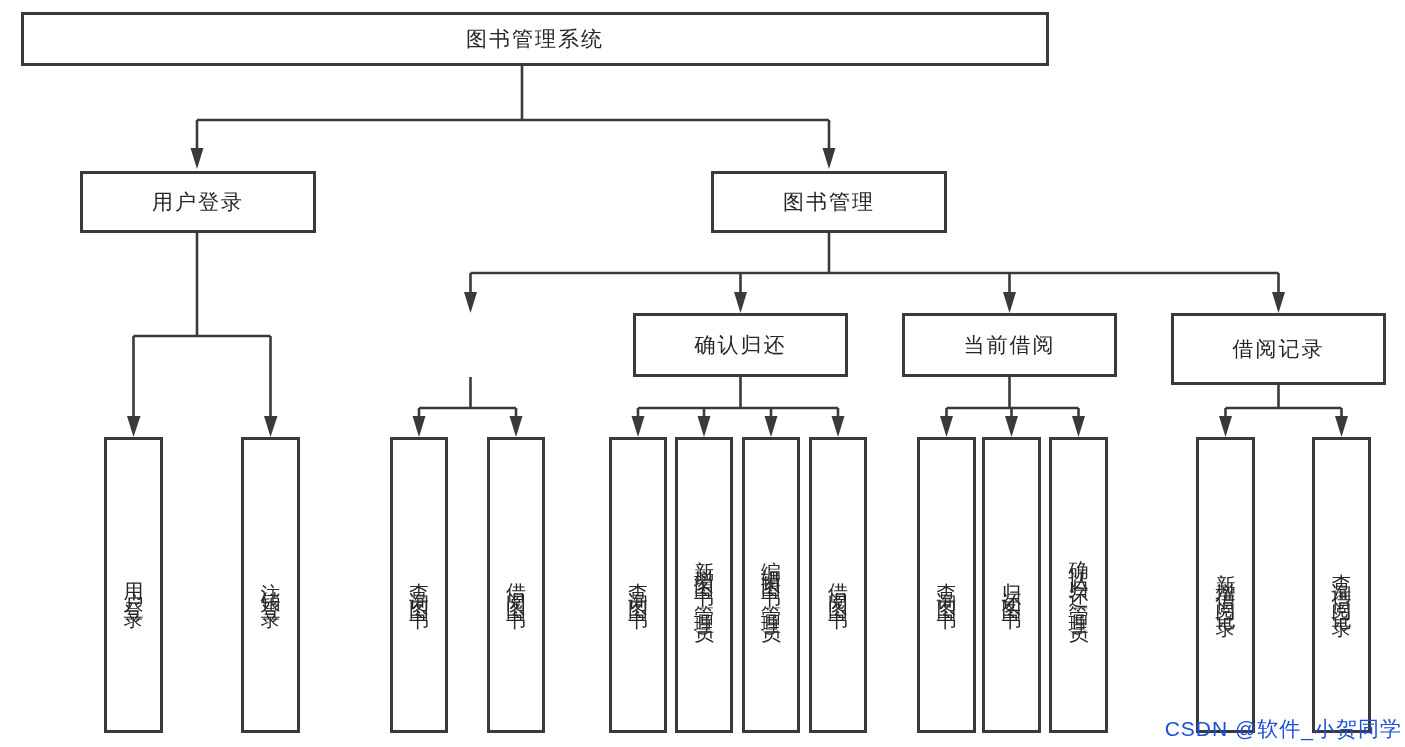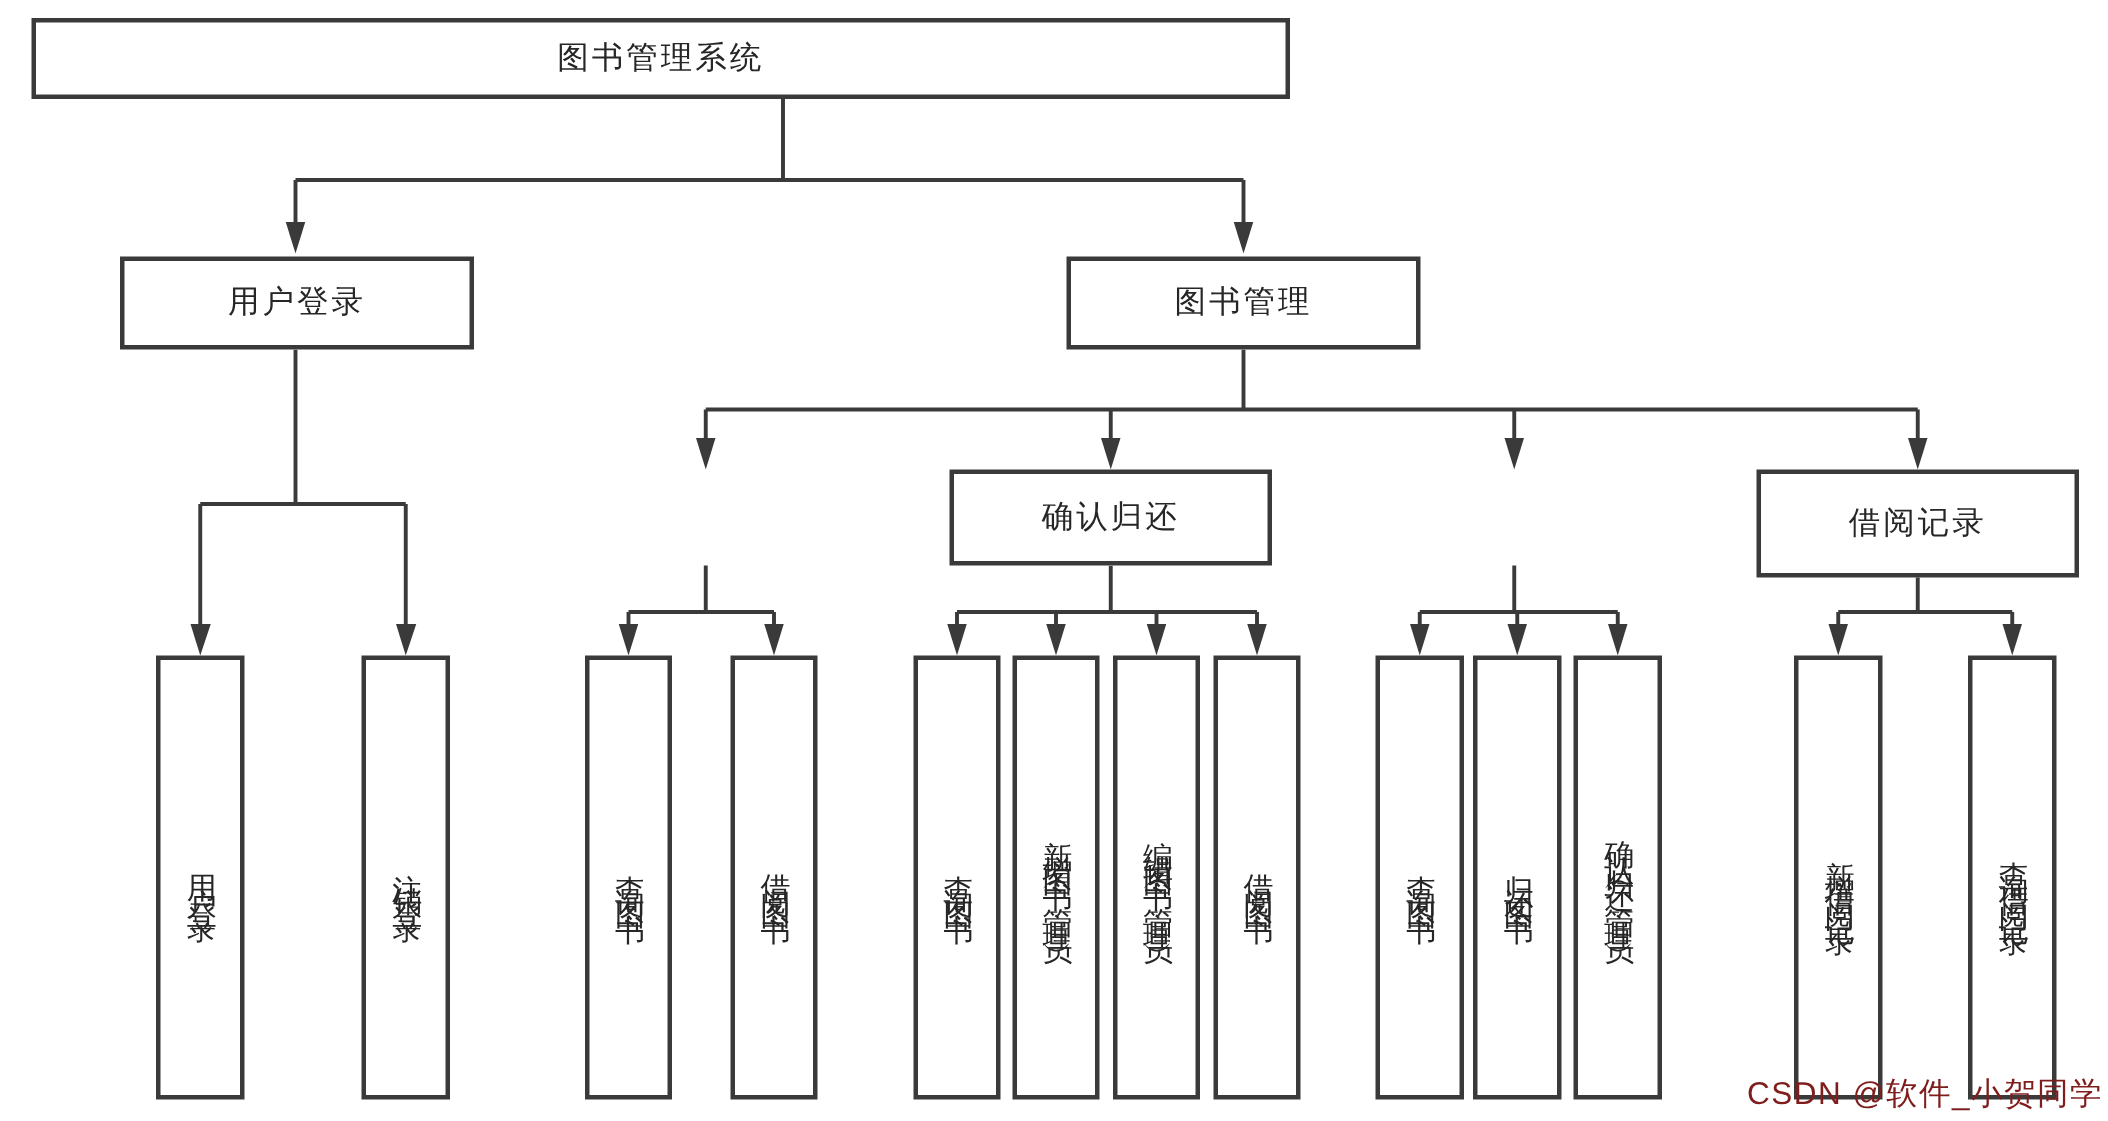--- a/index.html
+++ b/index.html
@@ -11,21 +11,21 @@
   .box{
     position:absolute;box-sizing:border-box;border:3px solid #3a3a3a;background:#ffffff;
     display:flex;align-items:center;justify-content:center;
   }
   .h-box span{font-size:21px;letter-spacing:2px;line-height:1.2;white-space:nowrap;}
   .v-box span{
     writing-mode:vertical-rl;text-orientation:mixed;
     font-size:20px;letter-spacing:9px;line-height:1.15;
   }
   .watermark{
-    position:absolute;right:3px;bottom:4px;font-size:21px;color:#7f1d1d;
+    position:absolute;right:3px;bottom:4px;font-size:21px;color:#1d4ed8;
     letter-spacing:1px;white-space:nowrap;
   }
 </style>
 </head>
 <body>
 
 <div class="canvas">
 
   <svg class="wires" viewBox="0 0 1405 747" xmlns="http://www.w3.org/2000/svg">
     <g stroke="#3a3a3a" stroke-width="2.6" fill="none">
@@ -53,33 +53,36 @@
       <polygon points="764.5,416 777.5,416 771,437"></polygon>
       <polygon points="831.5,416 844.5,416 838,437"></polygon>
       <polygon points="940,416 953,416 946.5,437"></polygon>
       <polygon points="1005,416 1018,416 1011.5,437"></polygon>
       <polygon points="1072,416 1085,416 1078.5,437"></polygon>
       <polygon points="1219,416 1232,416 1225.5,437"></polygon>
       <polygon points="1335,416 1348,416 1341.5,437"></polygon>
     </g>
   </svg>
 
-  <div class="box h-box" style="left:21px;top:12px;width:839px;height:54px">
+  <div class="box h-box" style="left:21px;top:12px;width:1028px;height:54px">
     <span>图书管理系统</span>
   </div>
 
   <div class="box h-box" style="left:80px;top:171px;width:236px;height:62px">
     <span>用户登录</span>
   </div>
   <div class="box h-box" style="left:711px;top:171px;width:236px;height:62px">
     <span>图书管理</span>
   </div>
 
   <div class="box h-box" style="left:633px;top:313px;width:215px;height:64px">
     <span>确认归还</span>
+  </div>
+  <div class="box h-box" style="left:902px;top:313px;width:215px;height:64px">
+    <span>当前借阅</span>
   </div>
   <div class="box h-box" style="left:1171px;top:313px;width:215px;height:72px">
     <span>借阅记录</span>
   </div>
 
   <div class="box v-box" style="left:104px;top:437px;width:59px;height:296px">
     <span>用户登录</span>
   </div>
   <div class="box v-box" style="left:241px;top:437px;width:59px;height:296px">
     <span>注销登录</span>

